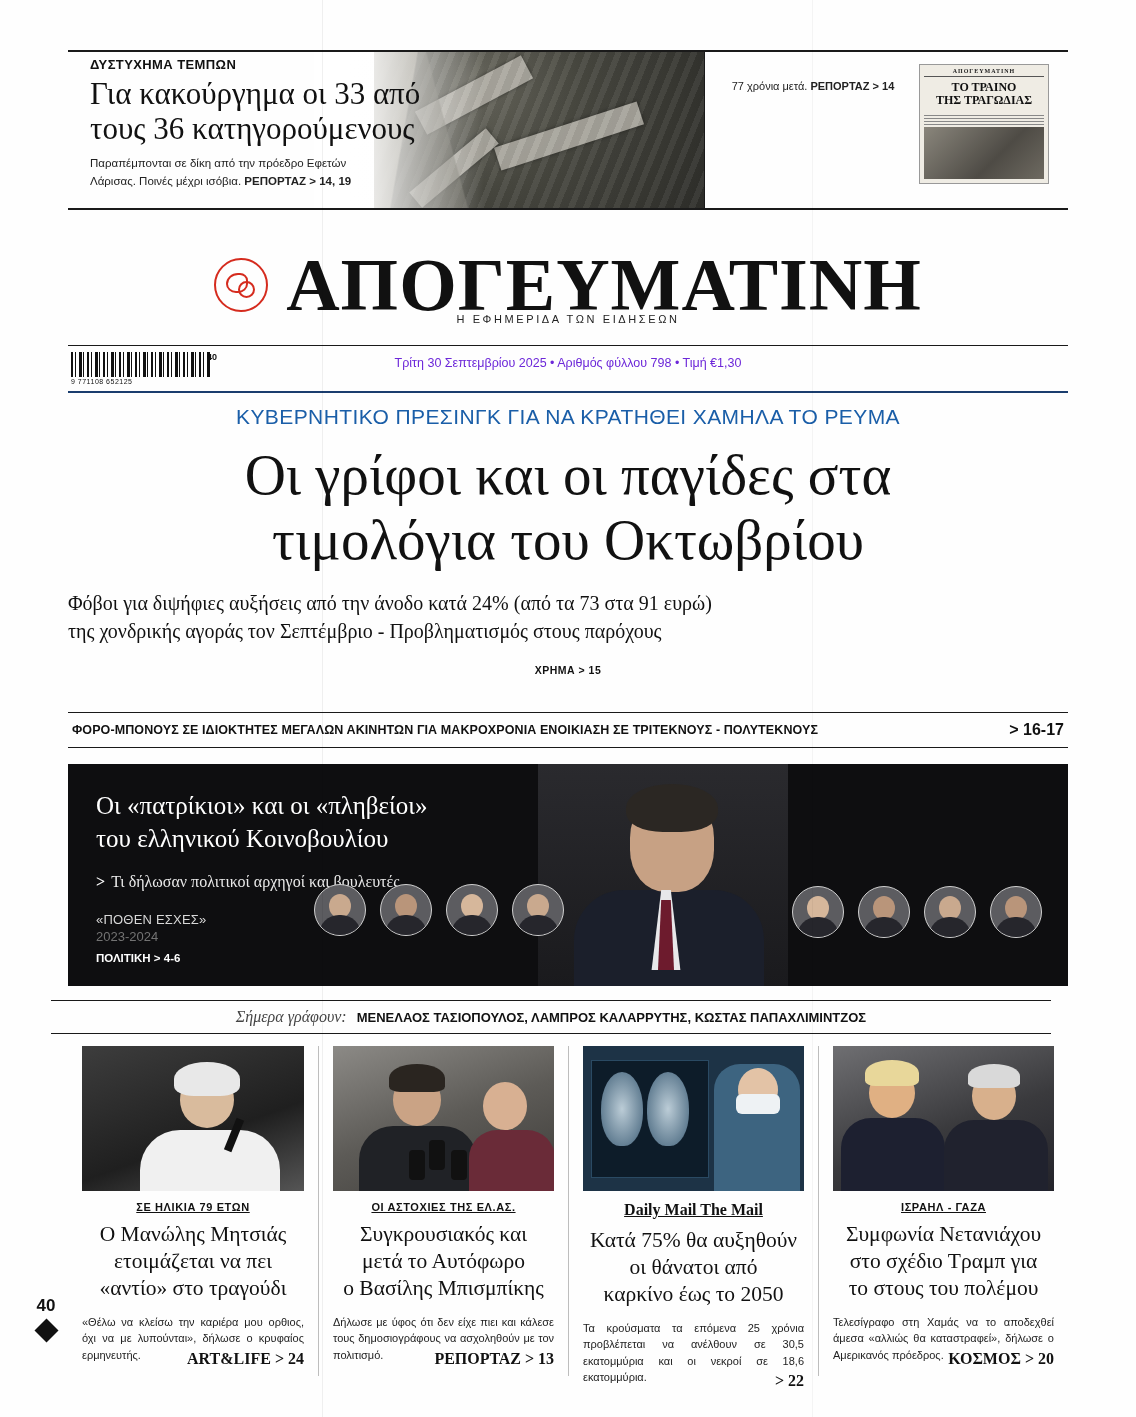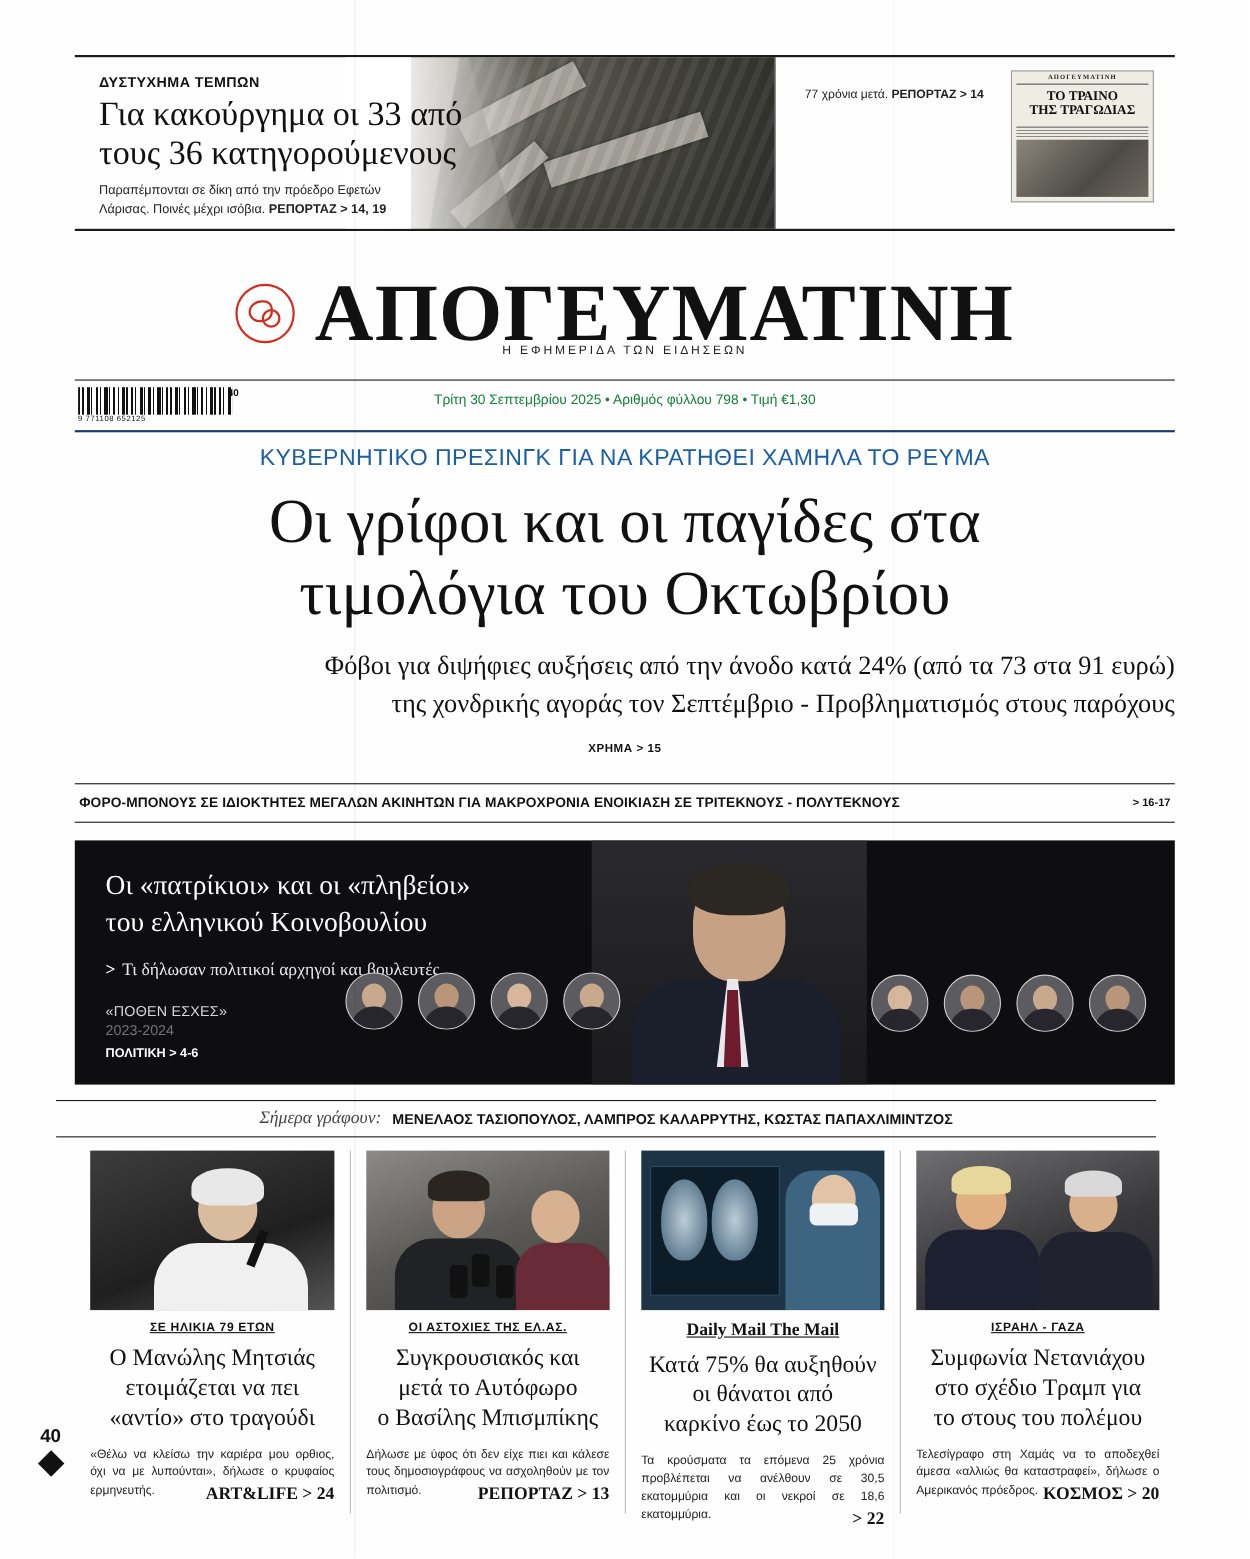--- a/index.html
+++ b/index.html
@@ -56,21 +56,21 @@
   .crash-photo .wagon {
     position:absolute; background:#b9b6ad; opacity:.85;
     transform:rotate(-28deg);
     box-shadow:0 0 4px rgba(0,0,0,.5);
   }
   .top-left-fade {
     position:absolute; right:220px; top:0; width:170px; height:100%;
     background:linear-gradient(to right, #ffffff 20%, rgba(255,255,255,0));
     z-index:2;
   }
-  .top-left-text { position:relative; z-index:3; padding:15px 0 0 22px; width:430px; }
+  .top-left-text { position:relative; z-index:3; padding:5px 0 0 22px; width:430px; }
   .kicker-sm {
     font-family:"Liberation Sans", sans-serif;
     font-weight:bold; font-size:13px; letter-spacing:.4px; color:#111;
     margin-bottom:5px;
   }
   .top-head {
     font-family:"Liberation Serif", serif;
     font-size:31px; line-height:1.12; font-weight:normal; color:#111;
     margin:0 0 9px 0;
   }
@@ -149,21 +149,21 @@
     font-size:11px; letter-spacing:2.6px; color:#222;
   }
 
   
   .datebar {
     position:absolute; left:68px; top:345px; width:1000px; height:48px;
     border-top:1.5px solid #1a1a1a; border-bottom:2.5px solid #1a3d6e;
   }
   .dateline {
     position:absolute; left:0; right:0; top:10px; text-align:center;
-    font-family:"Liberation Sans", sans-serif; font-size:12.5px; color:#15803d;
+    font-family:"Liberation Sans", sans-serif; font-size:12.5px; color:#6d28d9;
   }
   .barcode {
     position:absolute; left:3px; top:6px; width:152px; height:38px;
   }
   .barcode .bars {
     height:25px; width:140px;
     background:repeating-linear-gradient(to right,
       #111 0 2px, #fff 2px 4px, #111 4px 5px, #fff 5px 8px,
       #111 8px 11px, #fff 11px 12px, #111 12px 13px, #fff 13px 16px);
   }
@@ -181,44 +181,44 @@
     text-align:center; color:#1a5ea8;
     font-family:"Liberation Sans", sans-serif;
     font-size:21px; letter-spacing:.4px; font-weight:normal;
   }
   .lead-head {
     text-align:center;
     font-family:"Liberation Serif", serif;
     font-size:57px; line-height:1.14; color:#111; margin-top:14px;
   }
   .lead-sub {
-    text-align:right; margin-top:16px;
+    text-align:left; margin-top:16px;
     font-family:"Liberation Serif", serif;
-    font-size:24px; line-height:1.42; color:#111;
+    font-size:20px; line-height:1.42; color:#111;
   }
   .lead-ref {
     text-align:center; margin-top:18px;
     font-family:"Liberation Sans", sans-serif;
     font-size:10.5px; font-weight:bold; letter-spacing:.5px; color:#111;
   }
 
   
   .promobar {
     position:absolute; left:68px; top:712px; width:1000px; height:36px;
     border-top:1.5px solid #1a1a1a; border-bottom:1.5px solid #1a1a1a;
     display:flex; align-items:center; justify-content:space-between;
     padding:0 4px;
   }
   .promobar .pb-text {
     font-family:"Liberation Sans", sans-serif;
     font-size:12.5px; font-weight:bold; letter-spacing:.1px; color:#111;
   }
   .promobar .pb-ref {
     font-family:"Liberation Sans", sans-serif;
-    font-size:10px; font-weight:bold; color:#111;
+    font-size:16px; font-weight:bold; color:#111;
   }
 
   
   .darkpanel {
     position:absolute; left:68px; top:764px; width:1000px; height:222px;
     background:#0e0e10; overflow:hidden; color:#fff;
   }
   .dp-left { position:absolute; left:28px; top:26px; width:420px; }
   .dp-title {
     font-family:"Liberation Serif", serif; font-size:25px; line-height:1.3; color:#fff;

